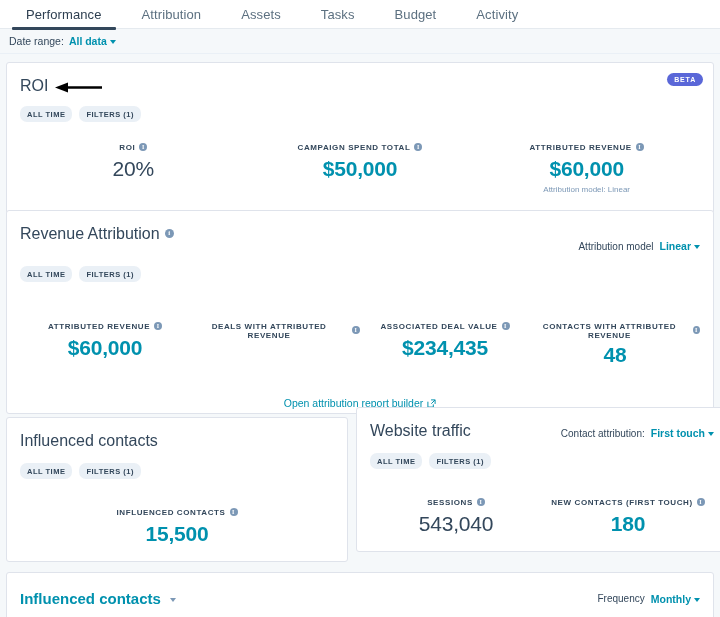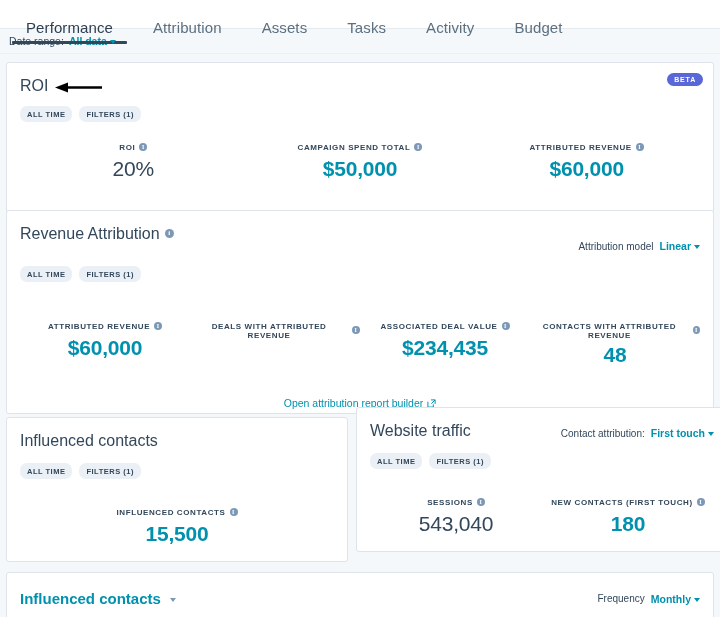--- a/index.html
+++ b/index.html
@@ -15,23 +15,23 @@
   .tabbar {
     height: 29px;
     background: #ffffff;
     display: flex;
     align-items: flex-start;
     padding-left: 6px;
     border-bottom: 1px solid #e5eaef;
     position: relative;
   }
   .tab {
-    font-size: 15px;
+    font-size: 13px;
     color: #5c7080;
-    padding: 19px 20px 8px 20px;
+    padding: 7px 20px 8px 20px;
     position: relative;
     white-space: nowrap;
     cursor: pointer;
     letter-spacing: .1px;
   }
   .tab.active { color: #2d3e50; }
   .tab.active::after {
     content: "";
     position: absolute;
     left: 6px; right: 6px; bottom: 0;
@@ -200,22 +200,22 @@
   .pad { padding: 14px 13px 0 13px; }
 </style>
 </head>
 <body>
 
 <div class="tabbar">
   <div class="tab active">Performance</div>
   <div class="tab">Attribution</div>
   <div class="tab">Assets</div>
   <div class="tab">Tasks</div>
+  <div class="tab">Budget</div>
   <div class="tab">Activity</div>
-  <div class="tab">Budget</div>
 </div>
 
 <div class="daterow">
   <span>Date range:</span>
   <span class="link-dd">
     <span>All data</span>
     <span class="caret"></span>
   </span>
 </div>
 
@@ -250,20 +250,21 @@
           <span class="info sm">i</span>
         </div>
         <div class="metric-value">$50,000</div>
       </div>
       <div class="metric">
         <div class="metric-label">
           <span>ATTRIBUTED REVENUE</span>
           <span class="info sm">i</span>
         </div>
         <div class="metric-value">$60,000</div>
+        <div class="metric-sub">Attribution model: Linear</div>
       </div>
     </div>
   </div>
 </div>
 
 <div class="card" id="rev-card">
   <div class="pad">
     <div style="display:flex; align-items:flex-start; justify-content:space-between;">
       <div class="card-title">
         <span>Revenue Attribution</span>

